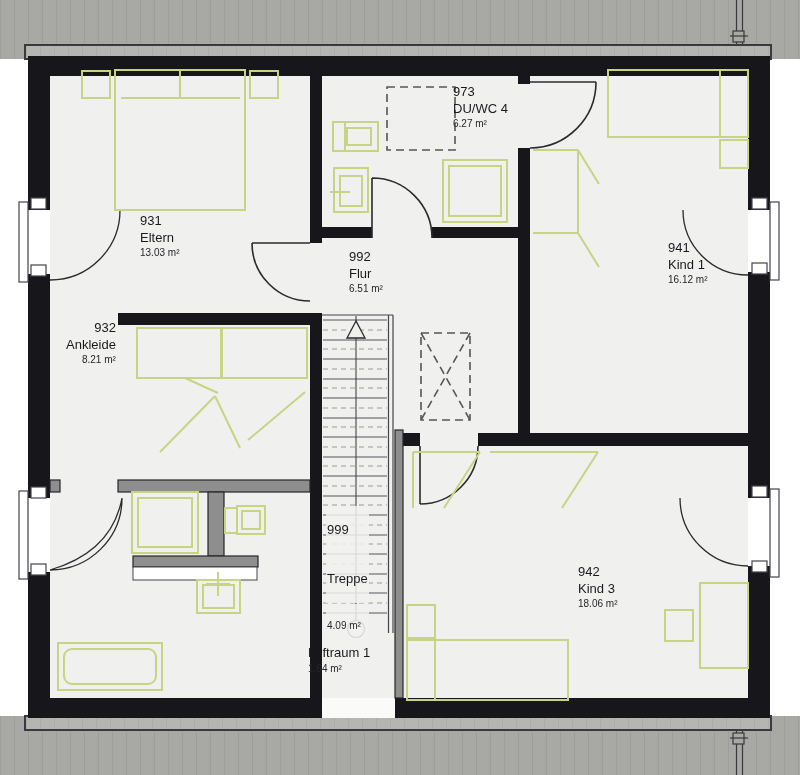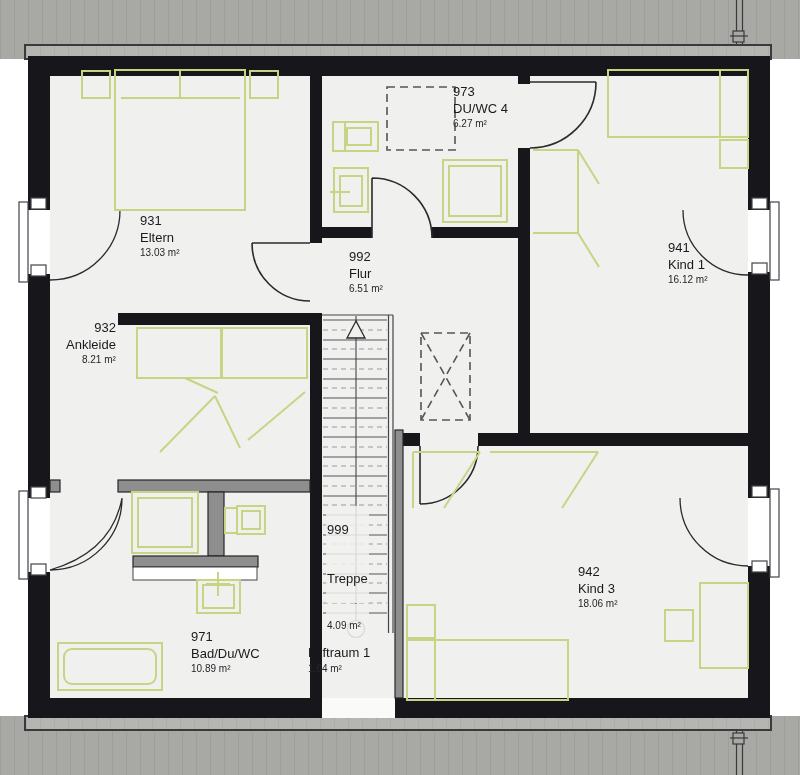--- a/index.html
+++ b/index.html
@@ -187,25 +187,20 @@
   <div class="room-label" style="left:140px;top:205px;">
     <span class="num">931</span>
     <span class="nm">Eltern</span>
     <span class="ar">13.03 m²</span>
   </div>
   <div class="room-label" style="left:66px;top:312px;text-align:right;">
     <span class="num">932</span>
     <span class="nm">Ankleide</span>
     <span class="ar">8.21 m²</span>
   </div>
-  <div class="room-label" style="left:191px;top:621px;">
-    <span class="num">971</span>
-    <span class="nm">Bad/Du/WC</span>
-    <span class="ar">10.89 m²</span>
-  </div>
   <div class="room-label" style="left:453px;top:76px;">
     <span class="num">973</span>
     <span class="nm">DU/WC 4</span>
     <span class="ar">6.27 m²</span>
   </div>
   <div class="room-label" style="left:349px;top:241px;">
     <span class="num">992</span>
     <span class="nm">Flur</span>
     <span class="ar">6.51 m²</span>
   </div>

